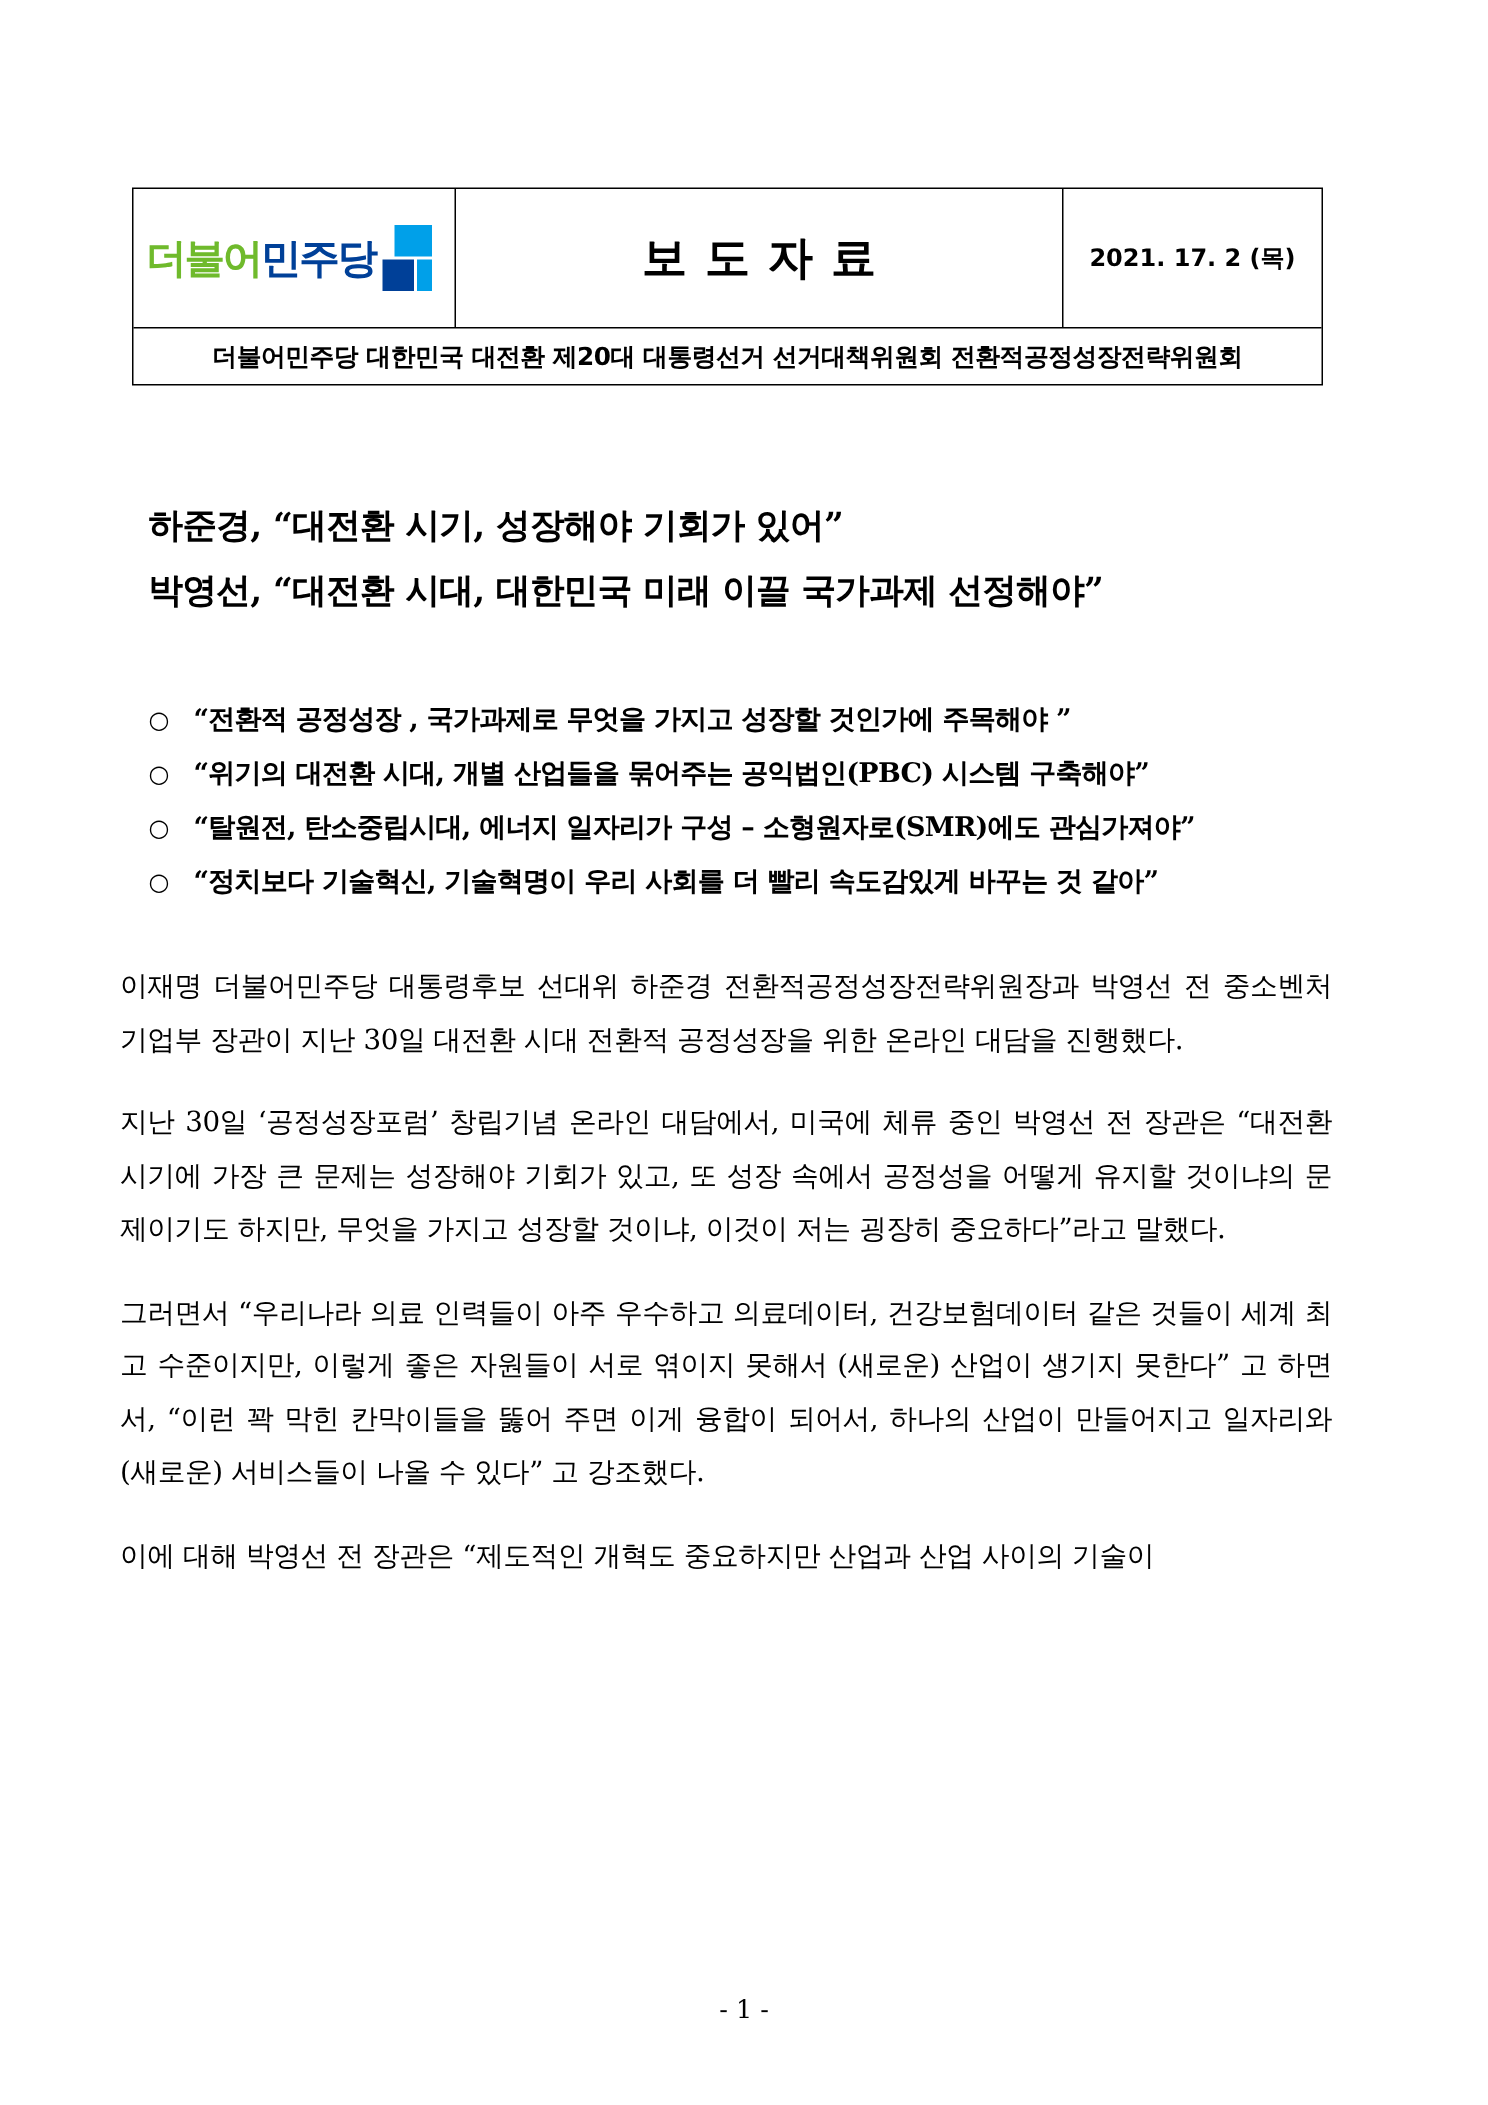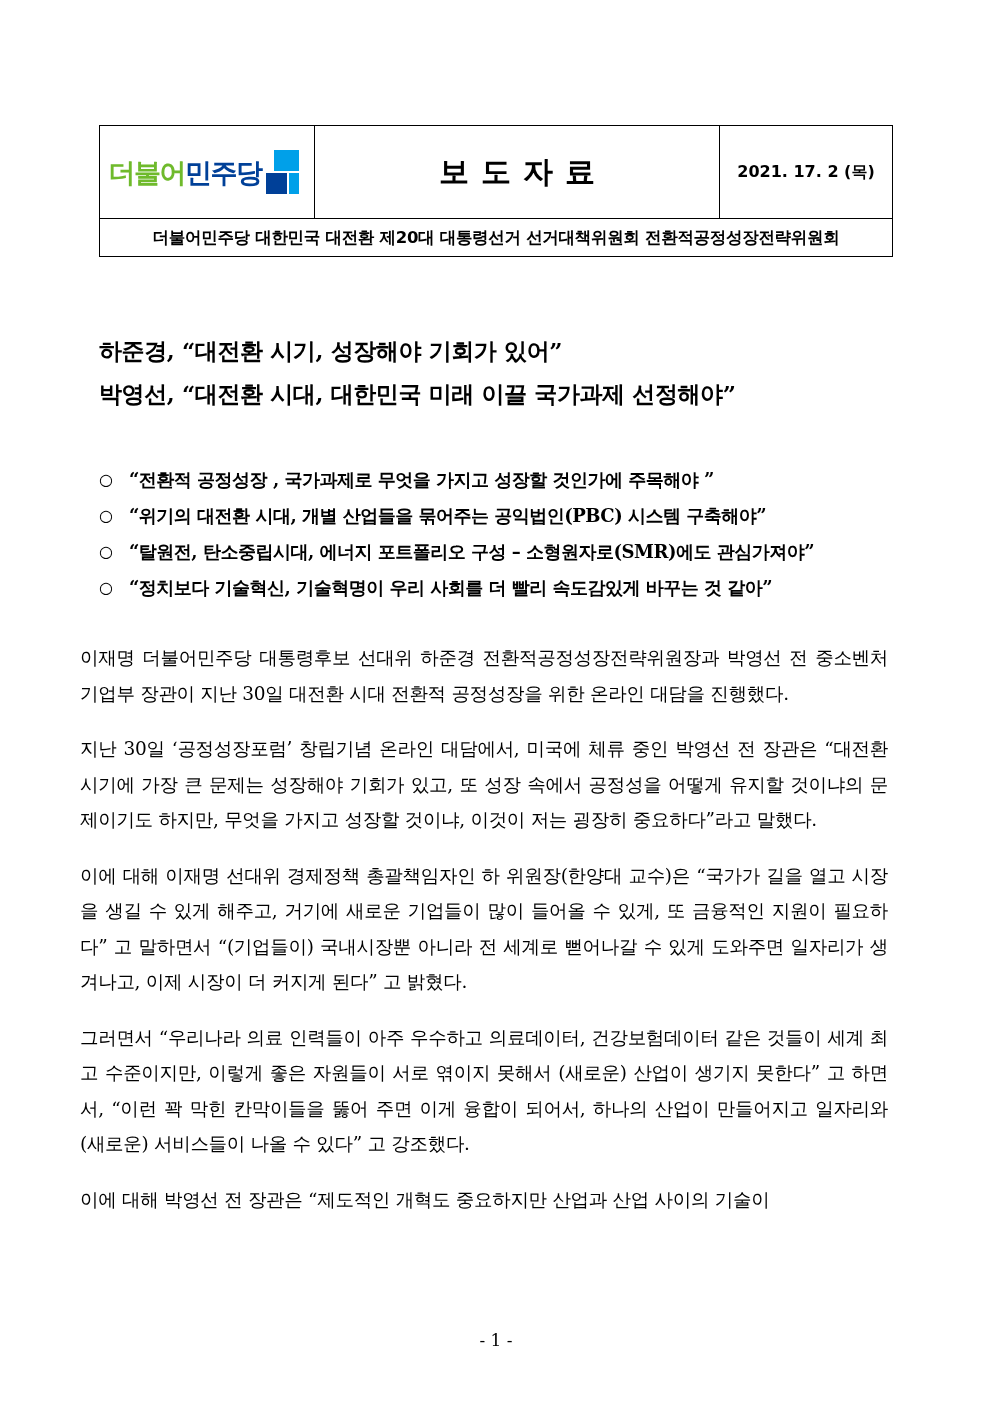--- a/index.html
+++ b/index.html
@@ -19,21 +19,21 @@
     position: relative;
     width: 992px;
     height: 1403px;
     padding: 0;
     box-sizing: border-box;
   }
 
   
   .header-table {
     position: absolute;
-    left: 99px;
+    left: 88px;
     top: 125px;
     width: 794px;
     border: 1.5px solid #000;
     box-sizing: border-box;
   }
   .header-row {
     display: flex;
     align-items: stretch;
     height: 92px;
   }
@@ -238,31 +238,30 @@
     <div class="bullet-line">
       <div class="bullet-mark">○</div>
       <div class="bullet-text">“전환적 공정성장 , 국가과제로 무엇을 가지고 성장할 것인가에 주목해야 ”</div>
     </div>
     <div class="bullet-line">
       <div class="bullet-mark">○</div>
       <div class="bullet-text">“위기의 대전환 시대,  개별 산업들을 묶어주는 공익법인(PBC) 시스템 구축해야”</div>
     </div>
     <div class="bullet-line">
       <div class="bullet-mark">○</div>
-      <div class="bullet-text">“탈원전, 탄소중립시대, 에너지 포트폴리오 구성 – 소형원자로(SMR)에도 관심가져야”</div>
+      <div class="bullet-text">“탈원전, 탄소중립시대, 에너지 일자리가 구성 – 소형원자로(SMR)에도 관심가져야”</div>
     </div>
     <div class="bullet-line">
       <div class="bullet-mark">○</div>
       <div class="bullet-text">“정치보다 기술혁신, 기술혁명이 우리 사회를 더 빨리 속도감있게 바꾸는 것 같아”</div>
     </div>
   </div>
 
   <div class="body-text">
     <p>이재명 더불어민주당 대통령후보 선대위 하준경 전환적공정성장전략위원장과 박영선 전 중소벤처기업부 장관이 지난 30일 대전환 시대 전환적 공정성장을 위한 온라인 대담을 진행했다.</p>
     <p>지난 30일 ‘공정성장포럼’ 창립기념 온라인 대담에서, 미국에 체류 중인 박영선 전 장관은 “대전환 시기에 가장 큰 문제는 성장해야 기회가 있고, 또 성장 속에서 공정성을 어떻게 유지할 것이냐의 문제이기도 하지만, 무엇을 가지고 성장할 것이냐, 이것이 저는 굉장히 중요하다”라고 말했다.</p>
-    <p>이에 대해 이재명 선대위 경제정책 총괄책임자인 하 위원장(한양대 교수)은 “국가가 길을 열고 시장을 생길 수 있게 해주고, 거기에 새로운 기업들이 많이 들어올 수 있게, 또 금융적인 지원이 필요하다” 고 말하면서 “(기업들이) 국내시장뿐 아니라 전 세계로 뻗어나갈 수 있게 도와주면 일자리가 생겨나고, 이제 시장이 더 커지게 된다” 고 밝혔다.</p>
     <p>그러면서 “우리나라 의료 인력들이 아주 우수하고 의료데이터, 건강보험데이터 같은 것들이 세계 최고 수준이지만, 이렇게 좋은 자원들이 서로 엮이지 못해서 (새로운) 산업이 생기지 못한다” 고 하면서, “이런 꽉 막힌 칸막이들을 뚫어 주면 이게 융합이 되어서, 하나의 산업이 만들어지고 일자리와 (새로운) 서비스들이 나올 수 있다” 고 강조했다.</p>
     <p>이에 대해 박영선 전 장관은 “제도적인 개혁도 중요하지만 산업과 산업 사이의 기술이</p>
   </div>
 
   <div class="page-number">- 1 -</div>
 
 </div>
 
 </body></html>

